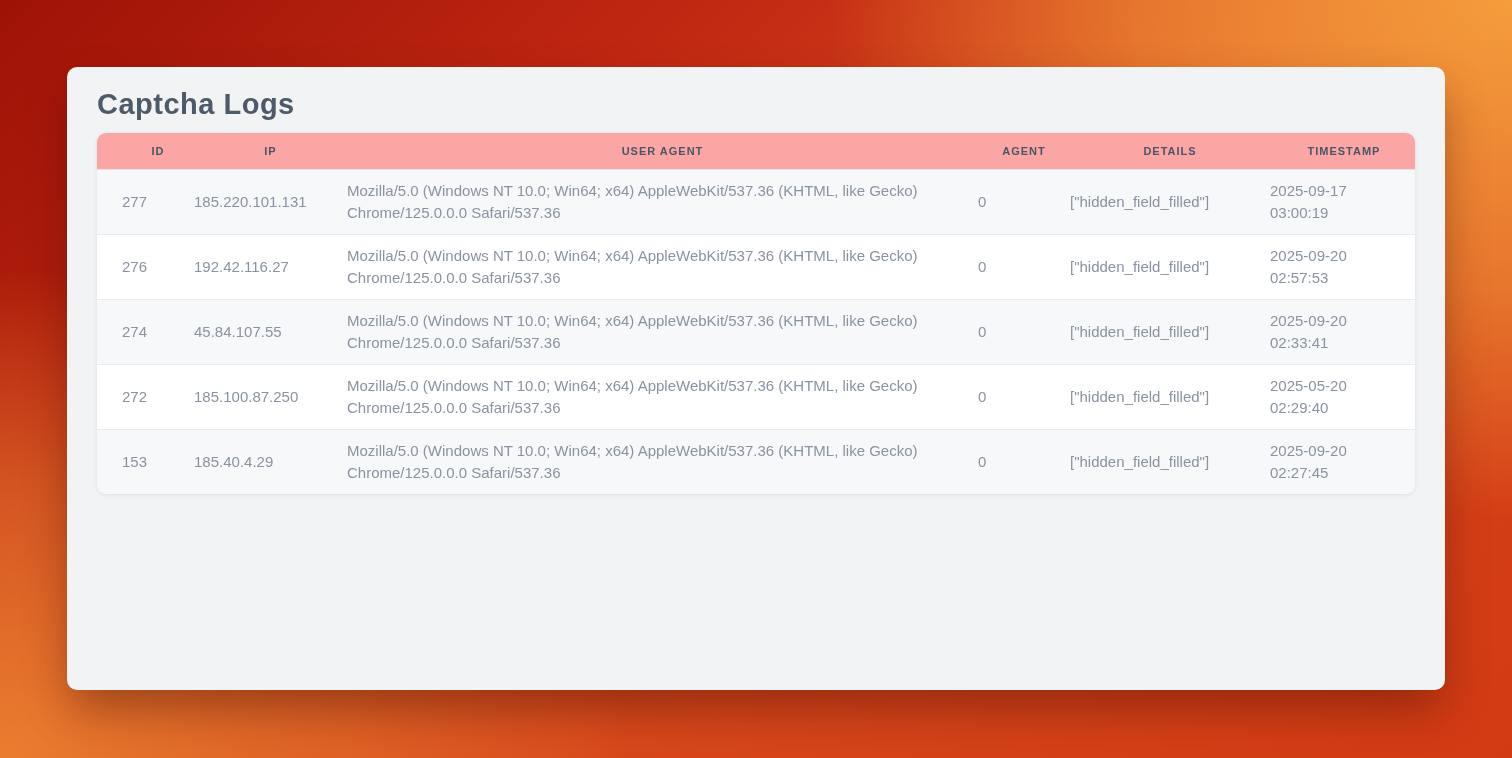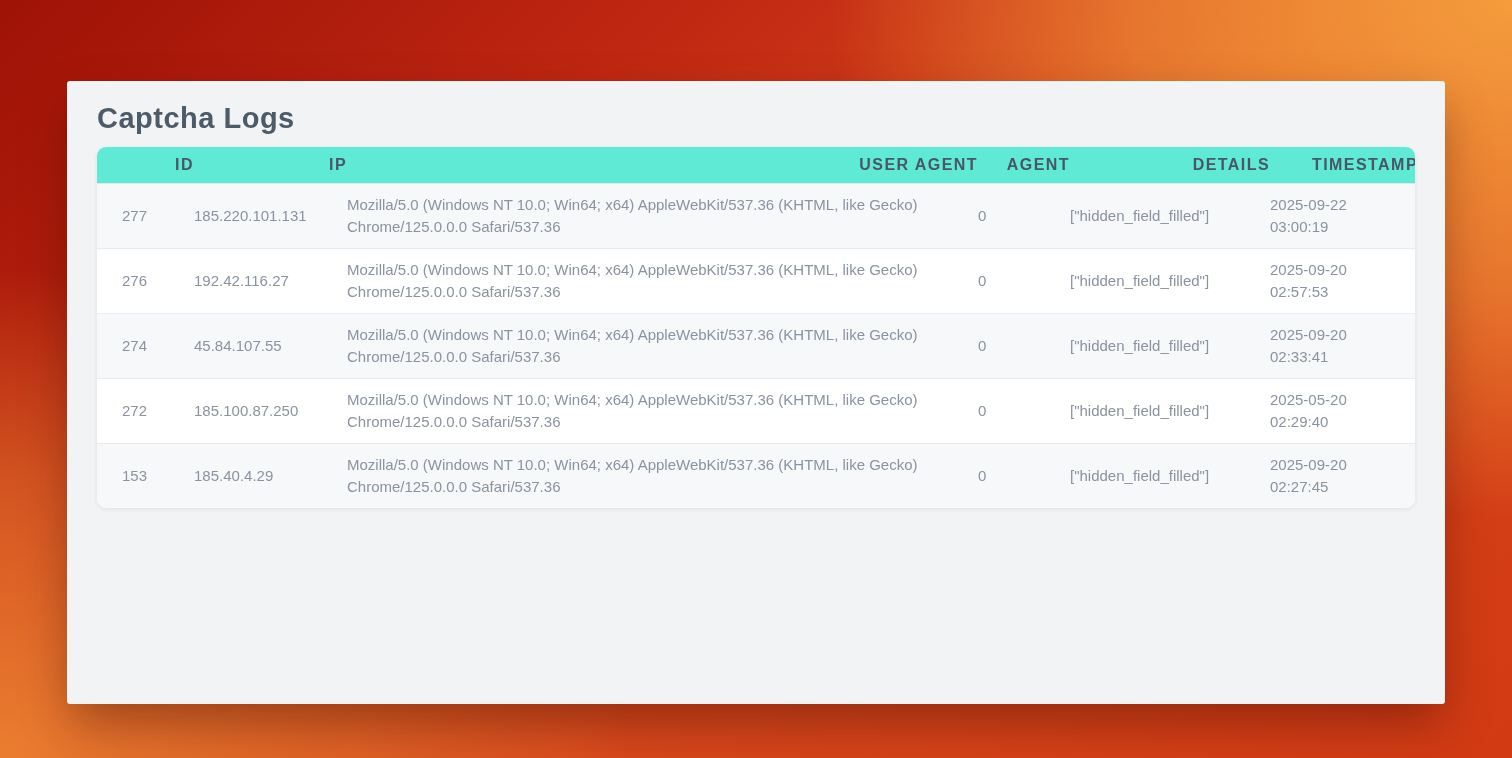--- a/index.html
+++ b/index.html
@@ -7,24 +7,24 @@
   body {
     font-family: "Liberation Sans", "DejaVu Sans", sans-serif;
     background:
       radial-gradient(ellipse 950px 720px at 100% 0%, rgba(246,160,62,0.96) 0%, rgba(246,160,62,0.55) 40%, rgba(246,160,62,0) 72%),
       radial-gradient(ellipse 900px 700px at 0% 100%, rgba(238,132,50,0.92) 0%, rgba(238,132,50,0.5) 40%, rgba(238,132,50,0) 70%),
       linear-gradient(135deg, #9e1206 0%, #c02712 30%, #d8481c 58%, #d23a14 100%);
     position: relative;
   }
   .card {
     position: absolute;
-    left: 67px; top: 81px;
+    left: 67px; top: 67px;
     width: 1378px; height: 623px;
     background: #f2f3f4;
-    border-radius: 3px;
+    border-radius: 10px;
     box-shadow: 0 22px 45px -4px rgba(60, 12, 2, 0.42);
     overflow: hidden;
   }
   .page-title {
     margin: 21px 30px 13px 30px;
     font-size: 29px;
     line-height: 32px;
     font-weight: 600;
     letter-spacing: 0.5px;
     color: #4d5a68;
@@ -41,29 +41,29 @@
     border-collapse: collapse;
     table-layout: fixed;
   }
   col.c-id { width: 97px; }
   col.c-ip { width: 153px; }
   col.c-ua { width: 631px; }
   col.c-score { width: 92px; }
   col.c-details { width: 200px; }
   col.c-timestamp { width: 148px; }
   th {
-    text-align: right;
-    font-size: 16px;
+    text-align: center;
+    font-size: 11px;
     font-weight: 700;
     letter-spacing: 0.09em;
     color: #4a5568;
     height: 36px;
     vertical-align: middle;
     border-bottom: 1px solid #e2e5e9;
-    background: #5eead4;
+    background: #fca5a5;
     white-space: nowrap;
   }
   td {
     font-size: 15px;
     line-height: 22px;
     color: #8a93a1;
     height: 65px;
     vertical-align: middle;
     padding-right: 14px;
   }
@@ -99,21 +99,21 @@
             <th>TIMESTAMP</th>
           </tr>
       </thead>
       <tbody>
           <tr>
     <td class="cell-id">277</td>
     <td class="cell-ip">185.220.101.131</td>
     <td class="cell-ua">Mozilla/5.0 (Windows NT 10.0; Win64; x64) AppleWebKit/537.36 (KHTML, like Gecko) Chrome/125.0.0.0 Safari/537.36</td>
     <td class="cell-score">0</td>
     <td class="cell-details">["hidden_field_filled"]</td>
-    <td class="cell-timestamp">2025-09-22 03:00:19</td>
+    <td class="cell-timestamp">2025-09-17 03:00:19</td>
   </tr>
           <tr>
     <td class="cell-id">276</td>
     <td class="cell-ip">192.42.116.27</td>
     <td class="cell-ua">Mozilla/5.0 (Windows NT 10.0; Win64; x64) AppleWebKit/537.36 (KHTML, like Gecko) Chrome/125.0.0.0 Safari/537.36</td>
     <td class="cell-score">0</td>
     <td class="cell-details">["hidden_field_filled"]</td>
     <td class="cell-timestamp">2025-09-20 02:57:53</td>
   </tr>
           <tr>

